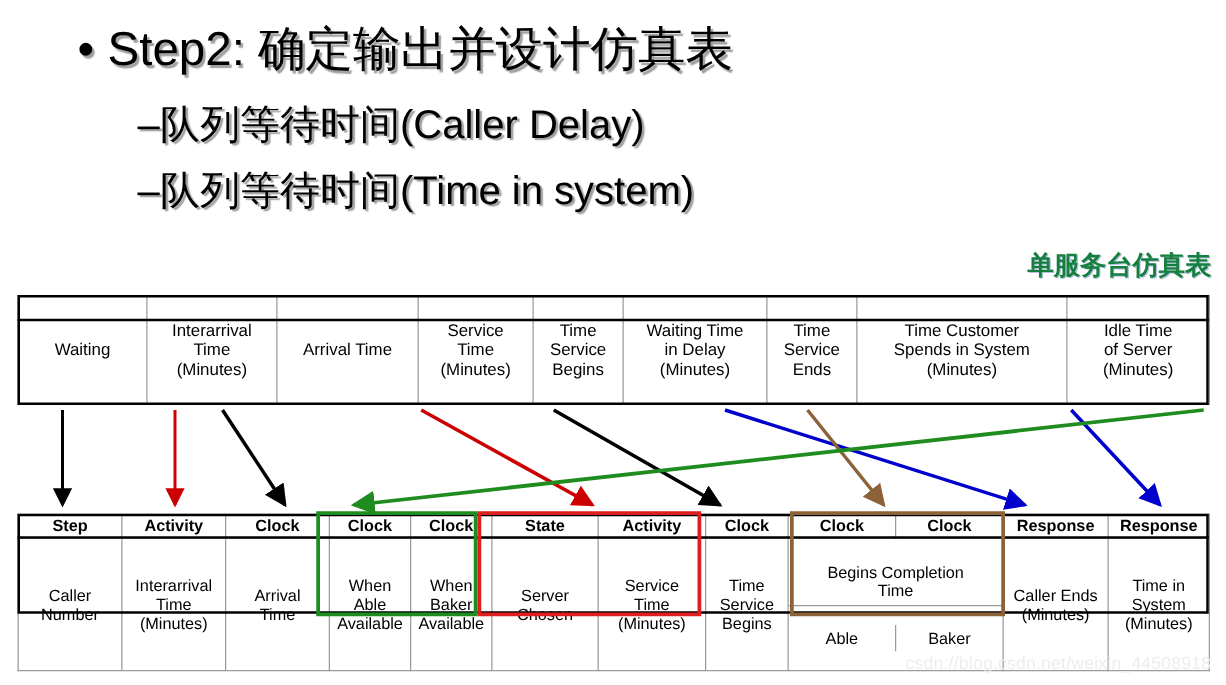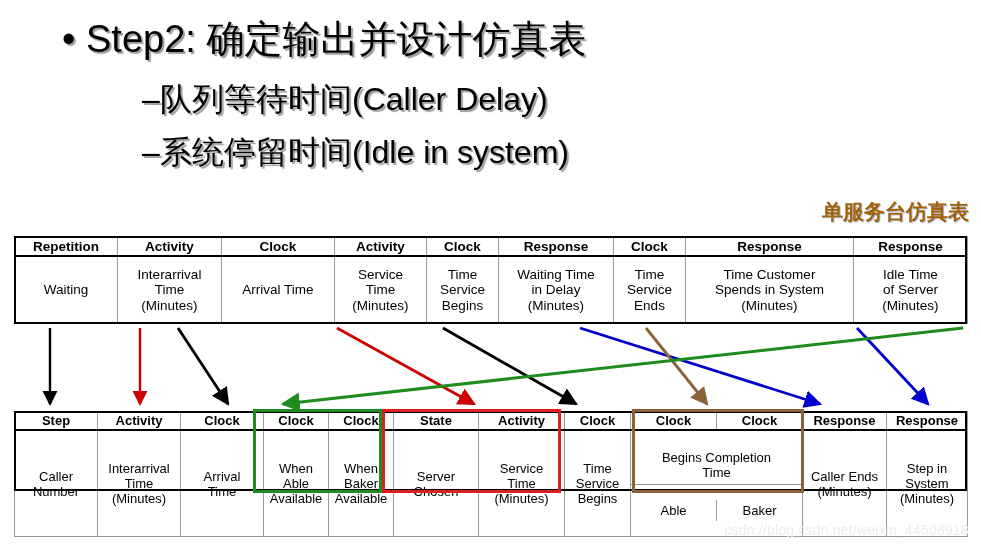--- a/index.html
+++ b/index.html
@@ -37,32 +37,31 @@
     display: inline-block;
     width: 24px;
   }
   .title-line2, .title-line3 {
     position: absolute;
     font-size: 32px;
     font-weight: 400;
     color: #000000;
     white-space: nowrap;
     text-shadow: 2px 2px 1px rgba(140,140,140,0.85);
-    margin-left: 32px;
   }
   .title-line2 { left: 110px; top: 78px; }
   .title-line3 { left: 110px; top: 131px; }
   .dash-mark { display: inline-block; width: 18px; }
 
   
   .cn-caption {
     position: absolute;
     font-size: 21px;
     font-weight: bold;
-    color: #a16207;
+    color: #15803d;
     white-space: nowrap;
     text-shadow: 1px 1px 0px rgba(120,140,200,0.55);
   }
   #caption-single { right: 12px; top: 198px; }
   #caption-multi  { left: 14px; top: 508px; }
 
   
   .sim-table {
     position: absolute;
     border-collapse: collapse;
@@ -198,51 +197,40 @@
 <body>
 
 <div id="slide-title-block">
   <div class="title-line1">
     <span class="bullet-dot">•</span><span>Step2: 确定输出并设计仿真表</span>
   </div>
   <div class="title-line2">
     <span class="dash-mark">–</span><span>队列等待时间(Caller Delay)</span>
   </div>
   <div class="title-line3">
-    <span class="dash-mark">–</span><span>系统停留时间(Idle in system)</span>
+    <span class="dash-mark">–</span><span>队列等待时间(Time in system)</span>
   </div>
 </div>
 
 <div id="caption-single" class="cn-caption">单服务台仿真表</div>
 <div id="caption-multi" class="cn-caption">多服务台仿真表</div>
 
 <table id="table-top" class="sim-table">
   <colgroup>
     <col style="width:103px">
       <col style="width:104px">
       <col style="width:113px">
       <col style="width:92px">
     <col style="width:72px">
       <col style="width:115px">
       <col style="width:72px">
       <col style="width:168px">
       <col style="width:114px">
   </colgroup>
   <tbody>
-      <tr class="hdr-row">
-    <td class="c-black">Repetition</td>
-    <td class="c-red">Activity</td>
-    <td class="c-black">Clock</td>
-    <td class="c-red">Activity</td>
-    <td class="c-black">Clock</td>
-    <td class="c-blue">Response</td>
-    <td class="c-black">Clock</td>
-    <td class="c-blue">Response</td>
-    <td class="c-blue">Response</td>
-  </tr>
   <tr class="body-row">
     <td class="c-black">Waiting</td>
     <td class="c-red">Interarrival
 Time
 (Minutes)</td>
     <td class="c-black">Arrival Time</td>
     <td class="c-red">Service
 Time
 (Minutes)</td>
     <td class="c-black">Time
@@ -321,21 +309,21 @@
     <td class="split-cell c-black" colspan="2">
       <div class="split-top">Begins Completion
 Time</div>
       <div class="split-bottom">
         <div>Able</div>
         <div>Baker</div>
       </div>
     </td>
     <td class="c-blue">Caller Ends
 (Minutes)</td>
-    <td class="c-blue">Step in
+    <td class="c-blue">Time in
 System
 (Minutes)</td>
   </tr>
 </tbody>
   </table>
 <div id="frame-bot" class="frame-outer"></div>
 <div id="rule-bot-mid" class="rule-mid"></div>
 
 <div id="box-green" class="group-box"></div>
 <div id="box-red" class="group-box"></div>

